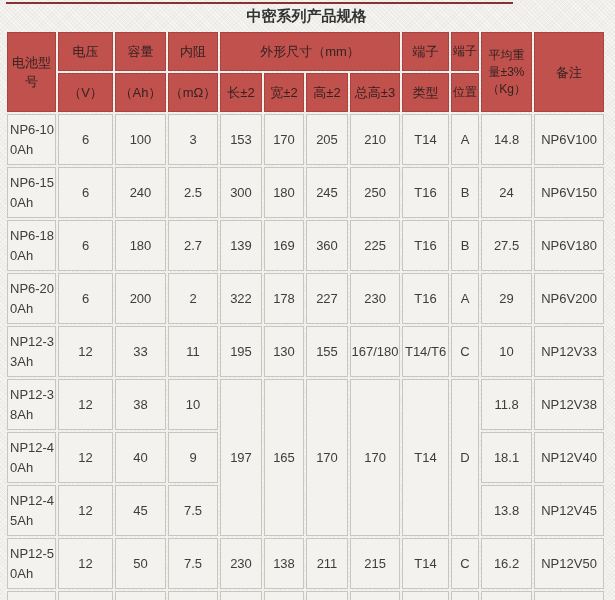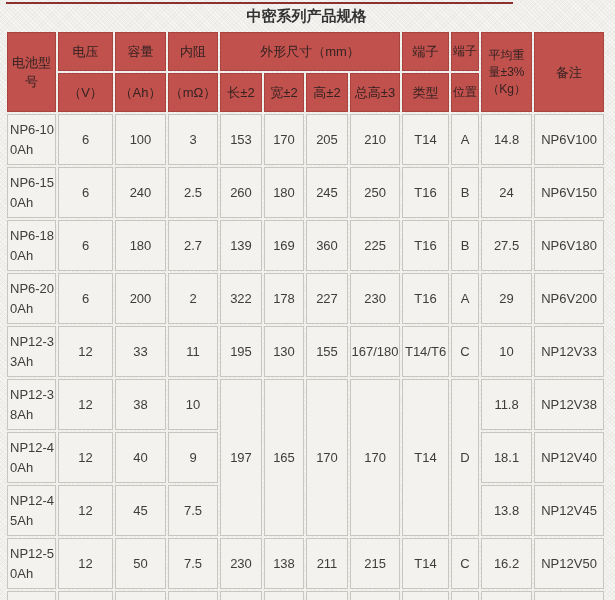--- a/index.html
+++ b/index.html
@@ -103,21 +103,21 @@
         <td>T14</td>
         <td>A</td>
         <td>14.8</td>
         <td>NP6V100</td>
       </tr>
       <tr>
         <td class="model">NP6-150Ah</td>
         <td>6</td>
         <td>240</td>
         <td>2.5</td>
-        <td>260</td>
+        <td>300</td>
         <td>180</td>
         <td>245</td>
         <td>250</td>
         <td>T16</td>
         <td>B</td>
         <td>24</td>
         <td>NP6V150</td>
       </tr>
       <tr>
         <td class="model">NP6-180Ah</td>

